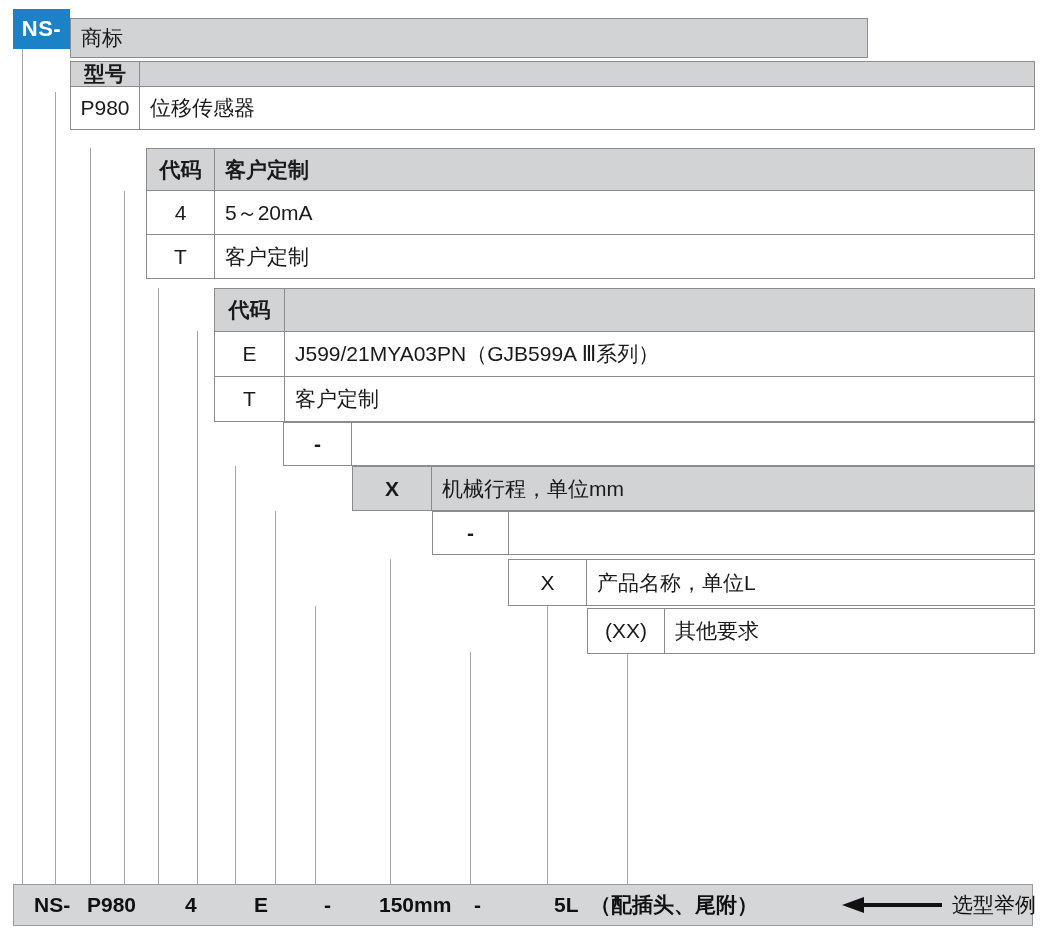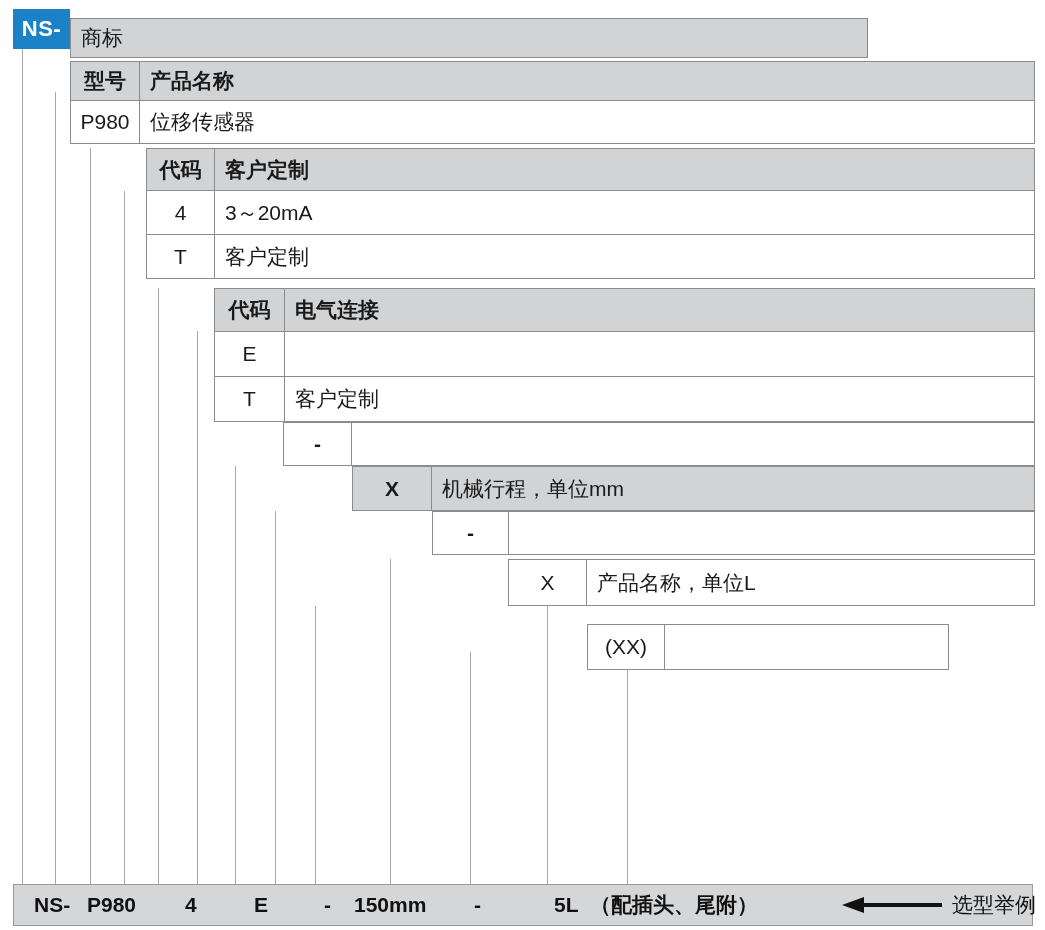--- a/index.html
+++ b/index.html
@@ -144,52 +144,52 @@
 
   <div id="ns-badge">NS-</div>
 
   <div class="block" style="left:70px; top:9px; width:798px;margin-top:9px;">
     <div class="row head first" style="height:40px;">
       <div class="cell desc fs-lg">商标</div>
     </div>
   </div>
 
   <div class="block" style="left:70px; top:61px; width:965px;">
-    <div class="row head first" style="height:40px;">
+    <div class="row head first" style="height:26px;flex-direction:column;">
       <div class="cell code fs-lg bold" style="width:69px;">型号</div>
       <div class="cell desc fs-lg bold" style="flex:1;">产品名称</div>
     </div>
     <div class="row" style="height:43px;">
       <div class="cell code fs-lg" style="width:69px;">P980</div>
       <div class="cell desc fs-lg" style="flex:1;">位移传感器</div>
     </div>
   </div>
 
   <div class="block" style="left:146px; top:148px; width:889px;">
     <div class="row head first" style="height:43px;">
       <div class="cell code fs-lg bold" style="width:68px;">代码</div>
       <div class="cell desc fs-lg bold" style="flex:1;">客户定制</div>
     </div>
     <div class="row" style="height:44px;">
       <div class="cell code fs-lg" style="width:68px;">4</div>
-      <div class="cell desc fs-lg" style="flex:1;">3～20mA</div>
+      <div class="cell desc fs-lg" style="flex:1;">5～20mA</div>
     </div>
     <div class="row" style="height:44px;">
       <div class="cell code fs-lg" style="width:68px;">T</div>
       <div class="cell desc fs-lg" style="flex:1;">客户定制</div>
     </div>
   </div>
 
   <div class="block" style="left:214px; top:288px; width:821px;">
     <div class="row head first" style="height:44px;">
       <div class="cell code fs-lg bold" style="width:70px;">代码</div>
-      <div class="cell desc fs-lg bold" style="flex:1;">电气连接</div>
     </div>
     <div class="row" style="height:45px;">
       <div class="cell code fs-lg" style="width:70px;">E</div>
+      <div class="cell desc fs-lg" style="flex:1;">J599/21MYA03PN（GJB599A Ⅲ系列）</div>
     </div>
     <div class="row" style="height:45px;">
       <div class="cell code fs-lg" style="width:70px;">T</div>
       <div class="cell desc fs-lg" style="flex:1;">客户定制</div>
     </div>
   </div>
 
   <div class="block" style="left:283px; top:422px; width:752px;">
     <div class="row first" style="height:44px;">
       <div class="cell code fs-lg bold" style="width:68px;">-</div>
@@ -210,33 +210,34 @@
       <div class="cell desc fs-lg" style="flex:1;"></div>
     </div>
   </div>
 
   <div class="block" style="left:508px; top:559px; width:527px;">
     <div class="row first" style="height:47px;">
       <div class="cell code fs-lg" style="width:78px;">X</div>
       <div class="cell desc fs-lg" style="flex:1;">产品名称，单位L</div>
     </div>
   </div>
-  <div class="block" style="left:587px; top:624px; width:362px;">
+  <div class="block" style="left:587px; top:608px; width:448px;">
     <div class="row first" style="height:46px;">
       <div class="cell code fs-lg" style="width:77px;">(XX)</div>
+      <div class="cell desc fs-lg" style="flex:1;">其他要求</div>
     </div>
   </div>
 
   <div id="example-bar">
     <span class="ex-tok" style="left:20px;">NS-</span>
     <span class="ex-tok" style="left:73px;">P980</span>
     <span class="ex-tok" style="left:171px;">4</span>
     <span class="ex-tok" style="left:240px;">E</span>
     <span class="ex-tok" style="left:310px;">-</span>
-    <span class="ex-tok" style="left:340px;">150mm</span>
+    <span class="ex-tok" style="left:365px;">150mm</span>
     <span class="ex-tok" style="left:460px;">-</span>
     <span class="ex-tok" style="left:540px;">5L</span>
     <span class="ex-tok" style="left:576px;">（配插头、尾附）</span>
 
     <div id="arrow-wrap">
       <svg width="100" height="18" viewBox="0 0 100 18" aria-hidden="true">
         <polygon points="0,9 22,1 22,17" fill="#111111"></polygon>
         <rect x="20" y="7" width="80" height="4" fill="#111111"></rect>
       </svg>
     </div>

